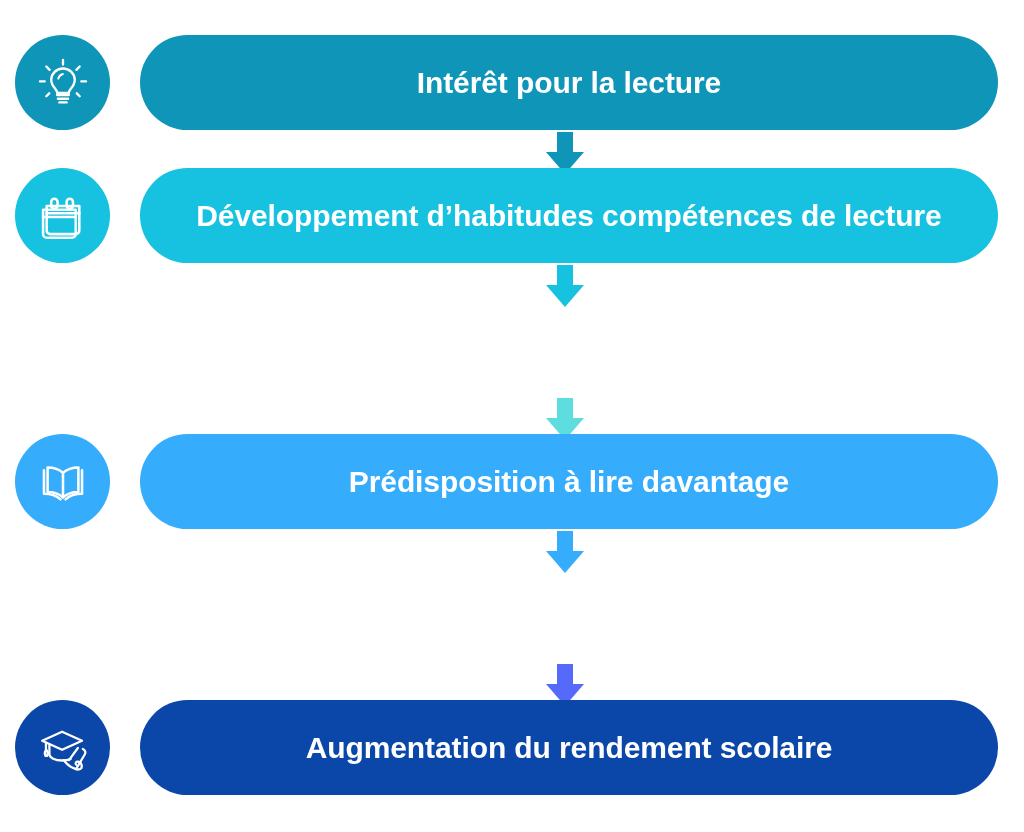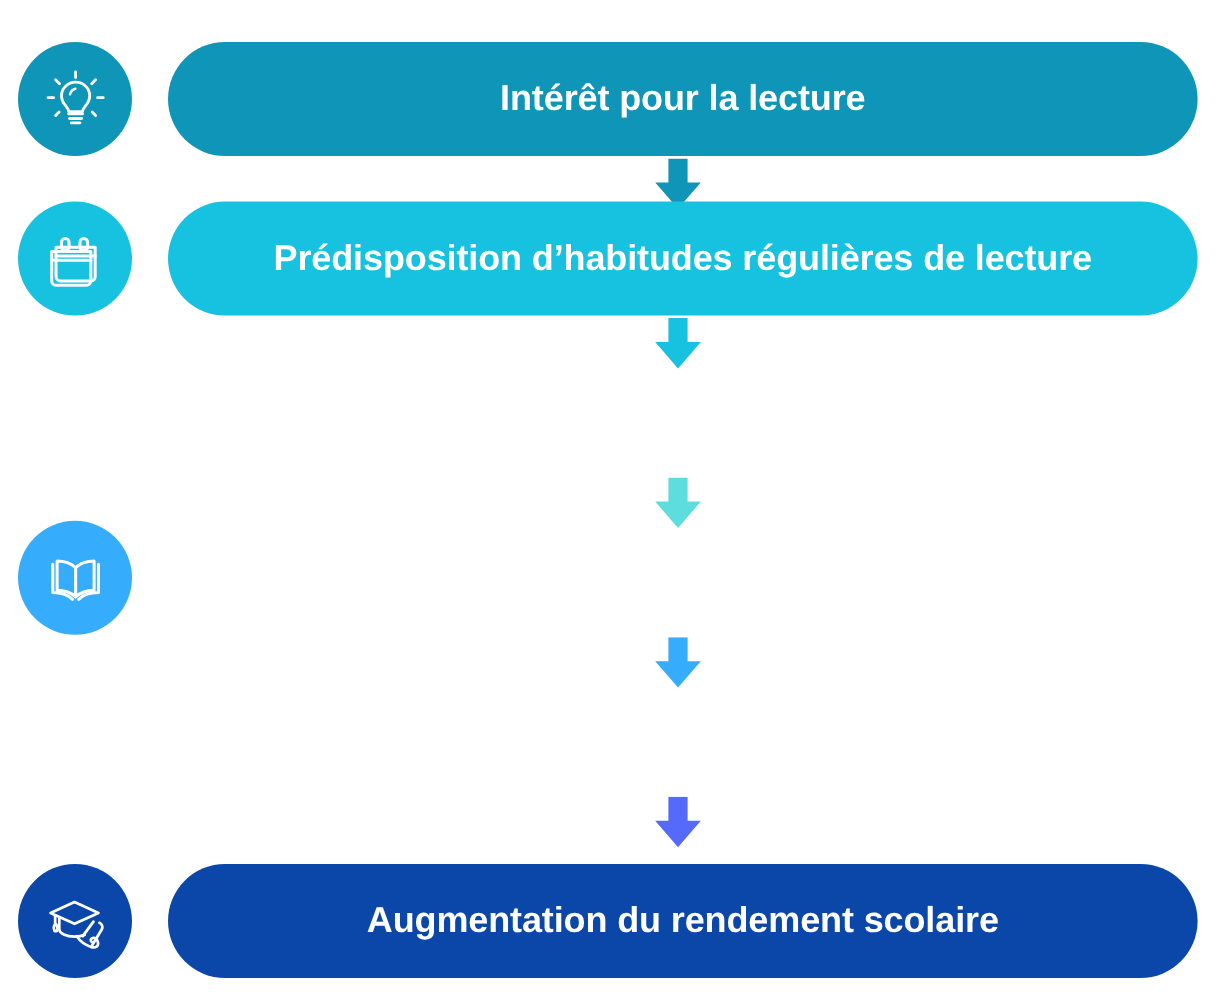--- a/index.html
+++ b/index.html
@@ -112,21 +112,21 @@
           <path d="M14 21h36v27a4 4 0 0 1-4 4H18a4 4 0 0 1-4-4z"></path>
           <path d="M14 29h36"></path>
           <path d="M10 25h36v27a4 4 0 0 1-4 4H14a4 4 0 0 1-4-4z" opacity="0.95"></path>
           <path d="M10 33h36"></path>
           <rect x="19" y="13" width="7" height="11" rx="3.5"></rect>
           <rect x="36" y="13" width="7" height="11" rx="3.5"></rect>
         </svg>
       </span>
     </div>
     <div class="bar" style="background: rgb(23, 193, 224);">
-      <span class="bar-label">Prédisposition d’habitudes régulières de lecture</span>
+      <span class="bar-label">Développement d’habitudes compétences de lecture</span>
     </div>
   </div>
 
   <div class="connector" style="top:265px">
     <svg viewBox="0 0 54 44">
       <path d="M19 0h16v20h11L27 42 8 20h11z" fill="#17C1E0"></path>
     </svg>
   </div>
 
 
@@ -139,36 +139,39 @@
   <div class="stage" style="top:434px">
     <div class="icon-badge" style="background: rgb(54, 172, 252);">
       <span>
         <svg viewBox="0 0 64 64" fill="none" stroke="#ffffff" stroke-width="2.8" stroke-linecap="round" stroke-linejoin="round">
           <path d="M32 22c-4.5-4.2-10-6-17-6v27c7 0 12.5 1.8 17 6 4.5-4.2 10-6 17-6V16c-7 0-12.5 1.8-17 6z"></path>
           <path d="M32 22v27"></path>
           <path d="M11 19v26c7.5 0 13.5 1.9 18.2 6.2M53 19v26c-7.5 0-13.5 1.9-18.2 6.2"></path>
         </svg>
       </span>
     </div>
+    <div class="bar" style="background: rgb(54, 172, 252);">
+      <span class="bar-label">Prédisposition à lire davantage</span>
+    </div>
   </div>
 
   <div class="connector" style="top:531px">
     <svg viewBox="0 0 54 44">
       <path d="M19 0h16v20h11L27 42 8 20h11z" fill="#36ACFC"></path>
     </svg>
   </div>
 
 
   <div class="connector" style="top:664px">
     <svg viewBox="0 0 54 44">
       <path d="M19 0h16v20h11L27 42 8 20h11z" fill="#5569FB"></path>
     </svg>
   </div>
 
-  <div class="stage" style="top:720px">
+  <div class="stage" style="top:700px">
     <div class="icon-badge" style="background: rgb(11, 71, 168);">
       <span>
         <svg viewBox="0 0 64 64" fill="none" stroke="#ffffff" stroke-width="2.5" stroke-linecap="round" stroke-linejoin="round">
           <path d="M31 14L9 24l22 10 22-10z"></path>
           <path d="M17 28.5V39c0 3.8 6.3 6.8 14 6.8 3.6 0 6.9-.6 9.4-1.7"></path>
           <path d="M13.2 26.2v8.2M13.2 34.4c-1.3 1.6-1.6 4.2-.5 6.3h1.9c1-2.1.7-4.7-.6-6.3z"></path>
           <path d="M33 45.5c2.6 3.8 7.5 8 13.3 9.8 4.2 1.3 7-.6 6.3-4.2-.5-2.6-2.7-4.6-5-4-1.7.5-2.2 2.3-1 3.4"></path>
           <path d="M46.3 55.3L56 39.2c1.4-2.3.4-5-2.1-6.1"></path>
           <path d="M38.6 45.4l9.8-13.4"></path>
         </svg>

